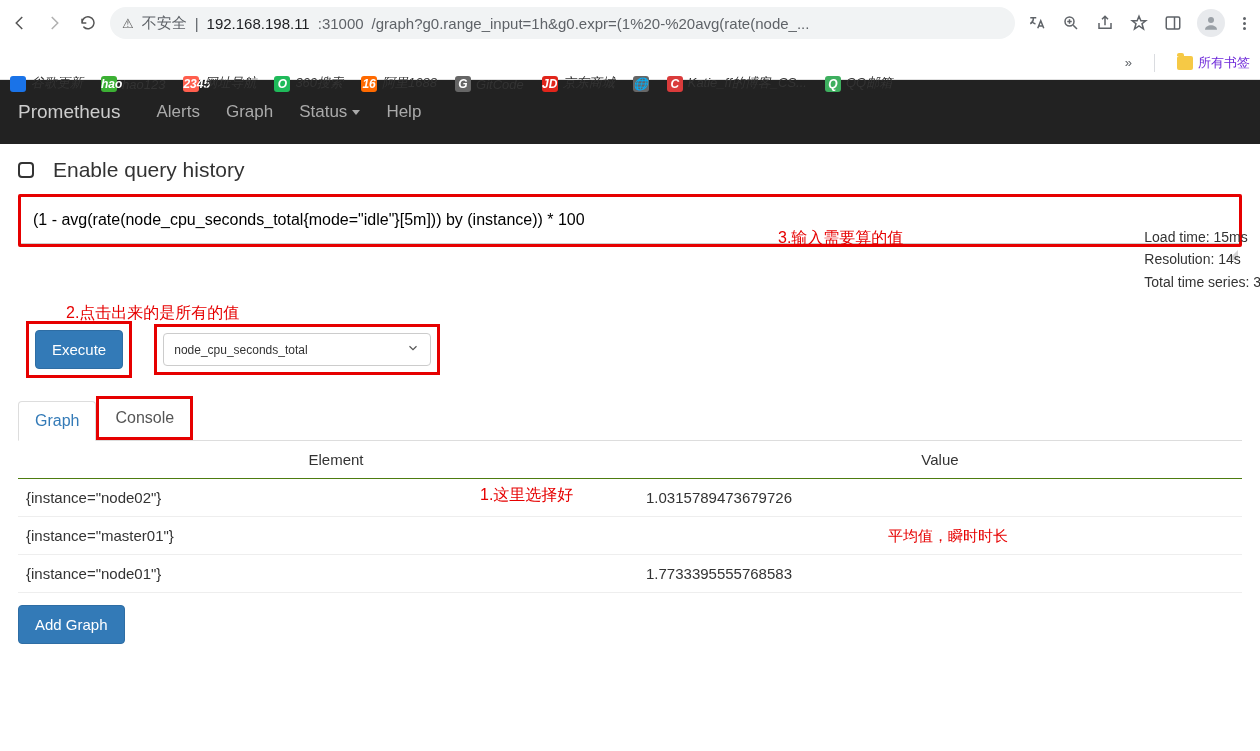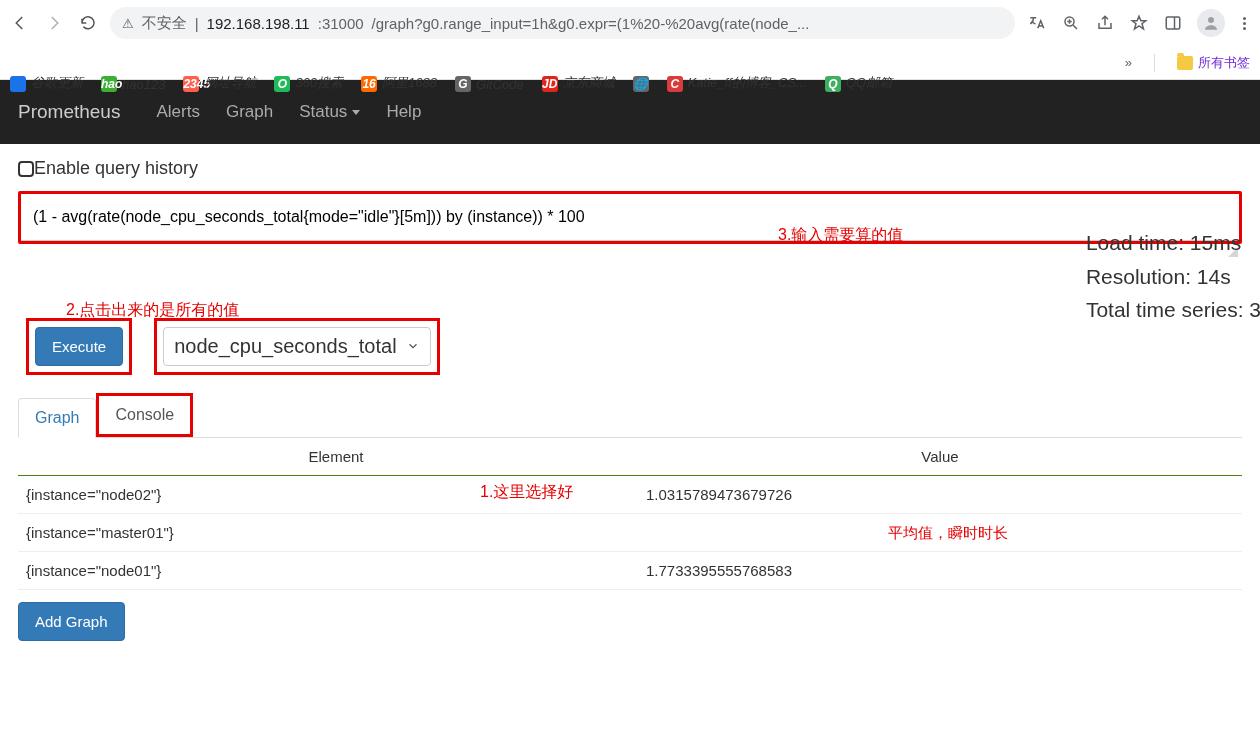--- a/index.html
+++ b/index.html
@@ -34,54 +34,54 @@
 .folder-ic::before { content: ""; position: absolute; top: -3px; left: 0; width: 7px; height: 3px; background: #f6c945; border-radius: 2px 2px 0 0; }
 
 
 .prom-nav { background: #222; height: 64px; display: flex; align-items: center; padding: 0 18px; gap: 26px; font-size: 17px; }
 .prom-brand { color: #ccc; font-size: 19px; margin-right: 10px; }
 .prom-link { color: #aaa; cursor: pointer; display: flex; align-items: center; gap: 5px; }
 .caret-down { width: 0; height: 0; border-left: 4px solid transparent; border-right: 4px solid transparent; border-top: 5px solid #aaa; }
 
 
 .content { padding: 10px 0 20px 0; }
-.row-history { display: flex; align-items: center; gap: 0; padding: 0 18px; margin: 4px 0 12px; font-size: 18px; }
+.row-history { display: flex; align-items: center; gap: 19px; padding: 0 18px; margin: 4px 0 12px; font-size: 21px; }
 .history-cb { width: 16px; height: 16px; border: 2px solid #333; border-radius: 4px; display: inline-block; }
 
 .query-wrap { margin: 0 18px; position: relative; }
 .query-box { border: 3px solid #e60000; border-radius: 2px; padding: 0; }
 .query-input { width: 100%; border: none; border-bottom: 1px solid #ccc; padding: 14px 12px; font-size: 16px; font-family: inherit; outline: none; background: #fff; }
 .resize-handle { height: 14px; display: flex; justify-content: flex-end; align-items: flex-end; padding: 0 4px 1px 0; }
 .resize-tri { width: 0; height: 0; border-left: 10px solid transparent; border-bottom: 10px solid #999; opacity: 0.4; }
 
 .ann-red { color: #e60000; font-size: 16px; position: absolute; white-space: nowrap; }
 .ann1 { left: 48px; top: 109px; }
 .ann2 { left: 760px; top: 34px; }
 .ann3 { left: 462px; top: 164px; }
 
 .row-exec { display: flex; align-items: center; gap: 22px; margin-top: 60px; padding: 0 8px; position: relative; }
 .redbox { border: 3px solid #e60000; border-radius: 0; padding: 6px; }
 .exec-btn { background: #337ab7; color: #fff; border: 1px solid #2e6da4; padding: 10px 16px; font-size: 15px; cursor: pointer; border-radius: 4px; }
-.metric-select { display: flex; align-items: center; border: 1px solid #ccc; border-radius: 4px; padding: 7px 10px; font-size: 20px; background: #fff; cursor: pointer; width: 268px; justify-content: space-between; }
+.metric-select { display: flex; align-items: center; border: 1px solid #ccc; border-radius: 4px; padding: 7px 10px; font-size: 12px; background: #fff; cursor: pointer; width: 268px; justify-content: space-between; }
 .sel-caret svg { width: 14px; height: 14px; stroke: #555; fill: none; stroke-width: 2; }
 
 .tabs-row { display: flex; align-items: flex-end; margin: 18px 18px 0 18px; border-bottom: 1px solid #ddd; position: relative; }
 .tab { padding: 10px 16px; font-size: 16px; cursor: pointer; color: #555; }
 .tab.active { color: #337ab7; border: 1px solid #ddd; border-bottom: 1px solid #fff; margin-bottom: -1px; border-radius: 4px 4px 0 0; background: #fff; }
 .tab-redbox { border: 3px solid #e60000; padding: 0; }
 .tab-redbox .tab { margin-bottom: 0; border: none; }
 
 .results { margin: 0 18px; }
 .res-head { display: flex; border-bottom: 1px solid #4d7c0f; padding: 10px 8px; font-weight: normal; font-size: 15px; text-align: center; }
 .res-row { display: flex; border-bottom: 1px solid #eee; padding: 10px 8px; font-size: 15px; position: relative; }
 .col-el { flex: 0 0 620px; }
 .col-val { flex: 1; }
 .row-ann { position: absolute; left: 870px; color: #e60000; font-size: 15px; }
 
-.stats-box { position: absolute; right: -1px; top: 82px; font-size: 21px; line-height: 1.6; text-align: left; color: #333; }
+.stats-box { position: absolute; right: -1px; top: 82px; font-size: 14px; line-height: 1.6; text-align: left; color: #333; }
 .remove-link { text-align: right; padding: 8px 0; margin: 0 0 0 18px; }
 .remove-link span { color: #337ab7; font-size: 16px; cursor: pointer; }
 .add-graph { margin: 12px 18px; }
 .add-btn { background: #337ab7; color: #fff; border: 1px solid #2e6da4; padding: 10px 16px; font-size: 15px; cursor: pointer; border-radius: 4px; }
 
 .rel { position: relative; }
 </style>
 </head>
 <body>
 

